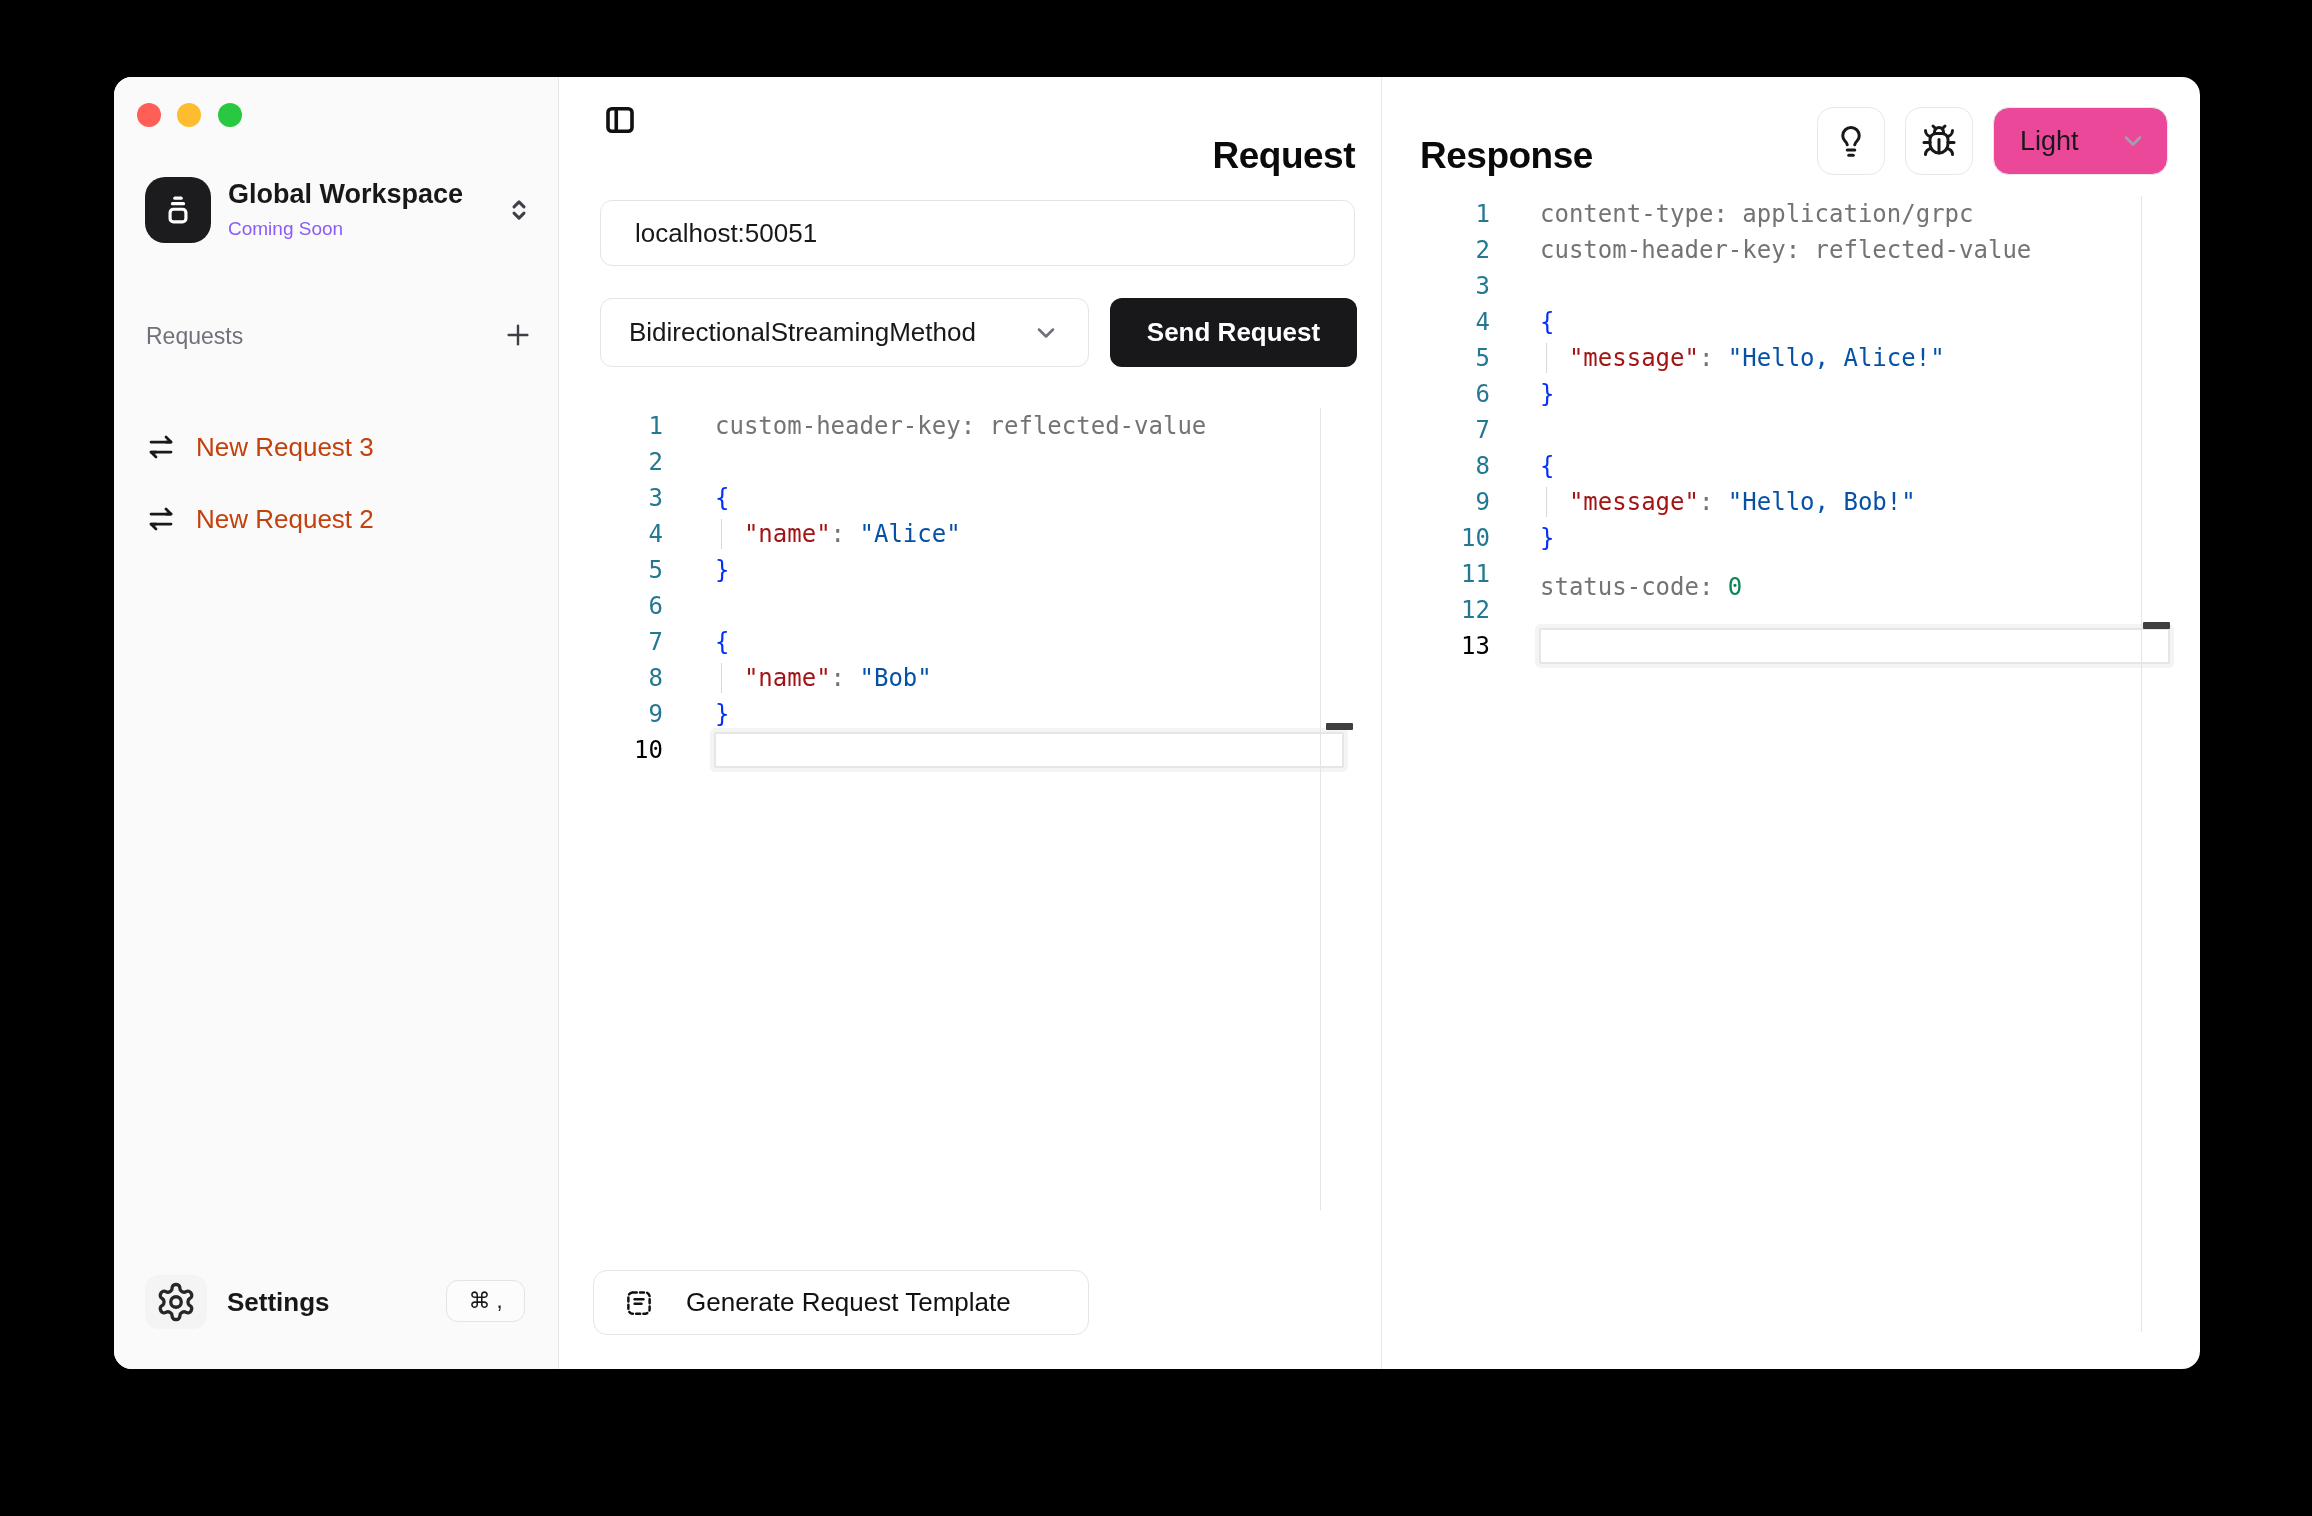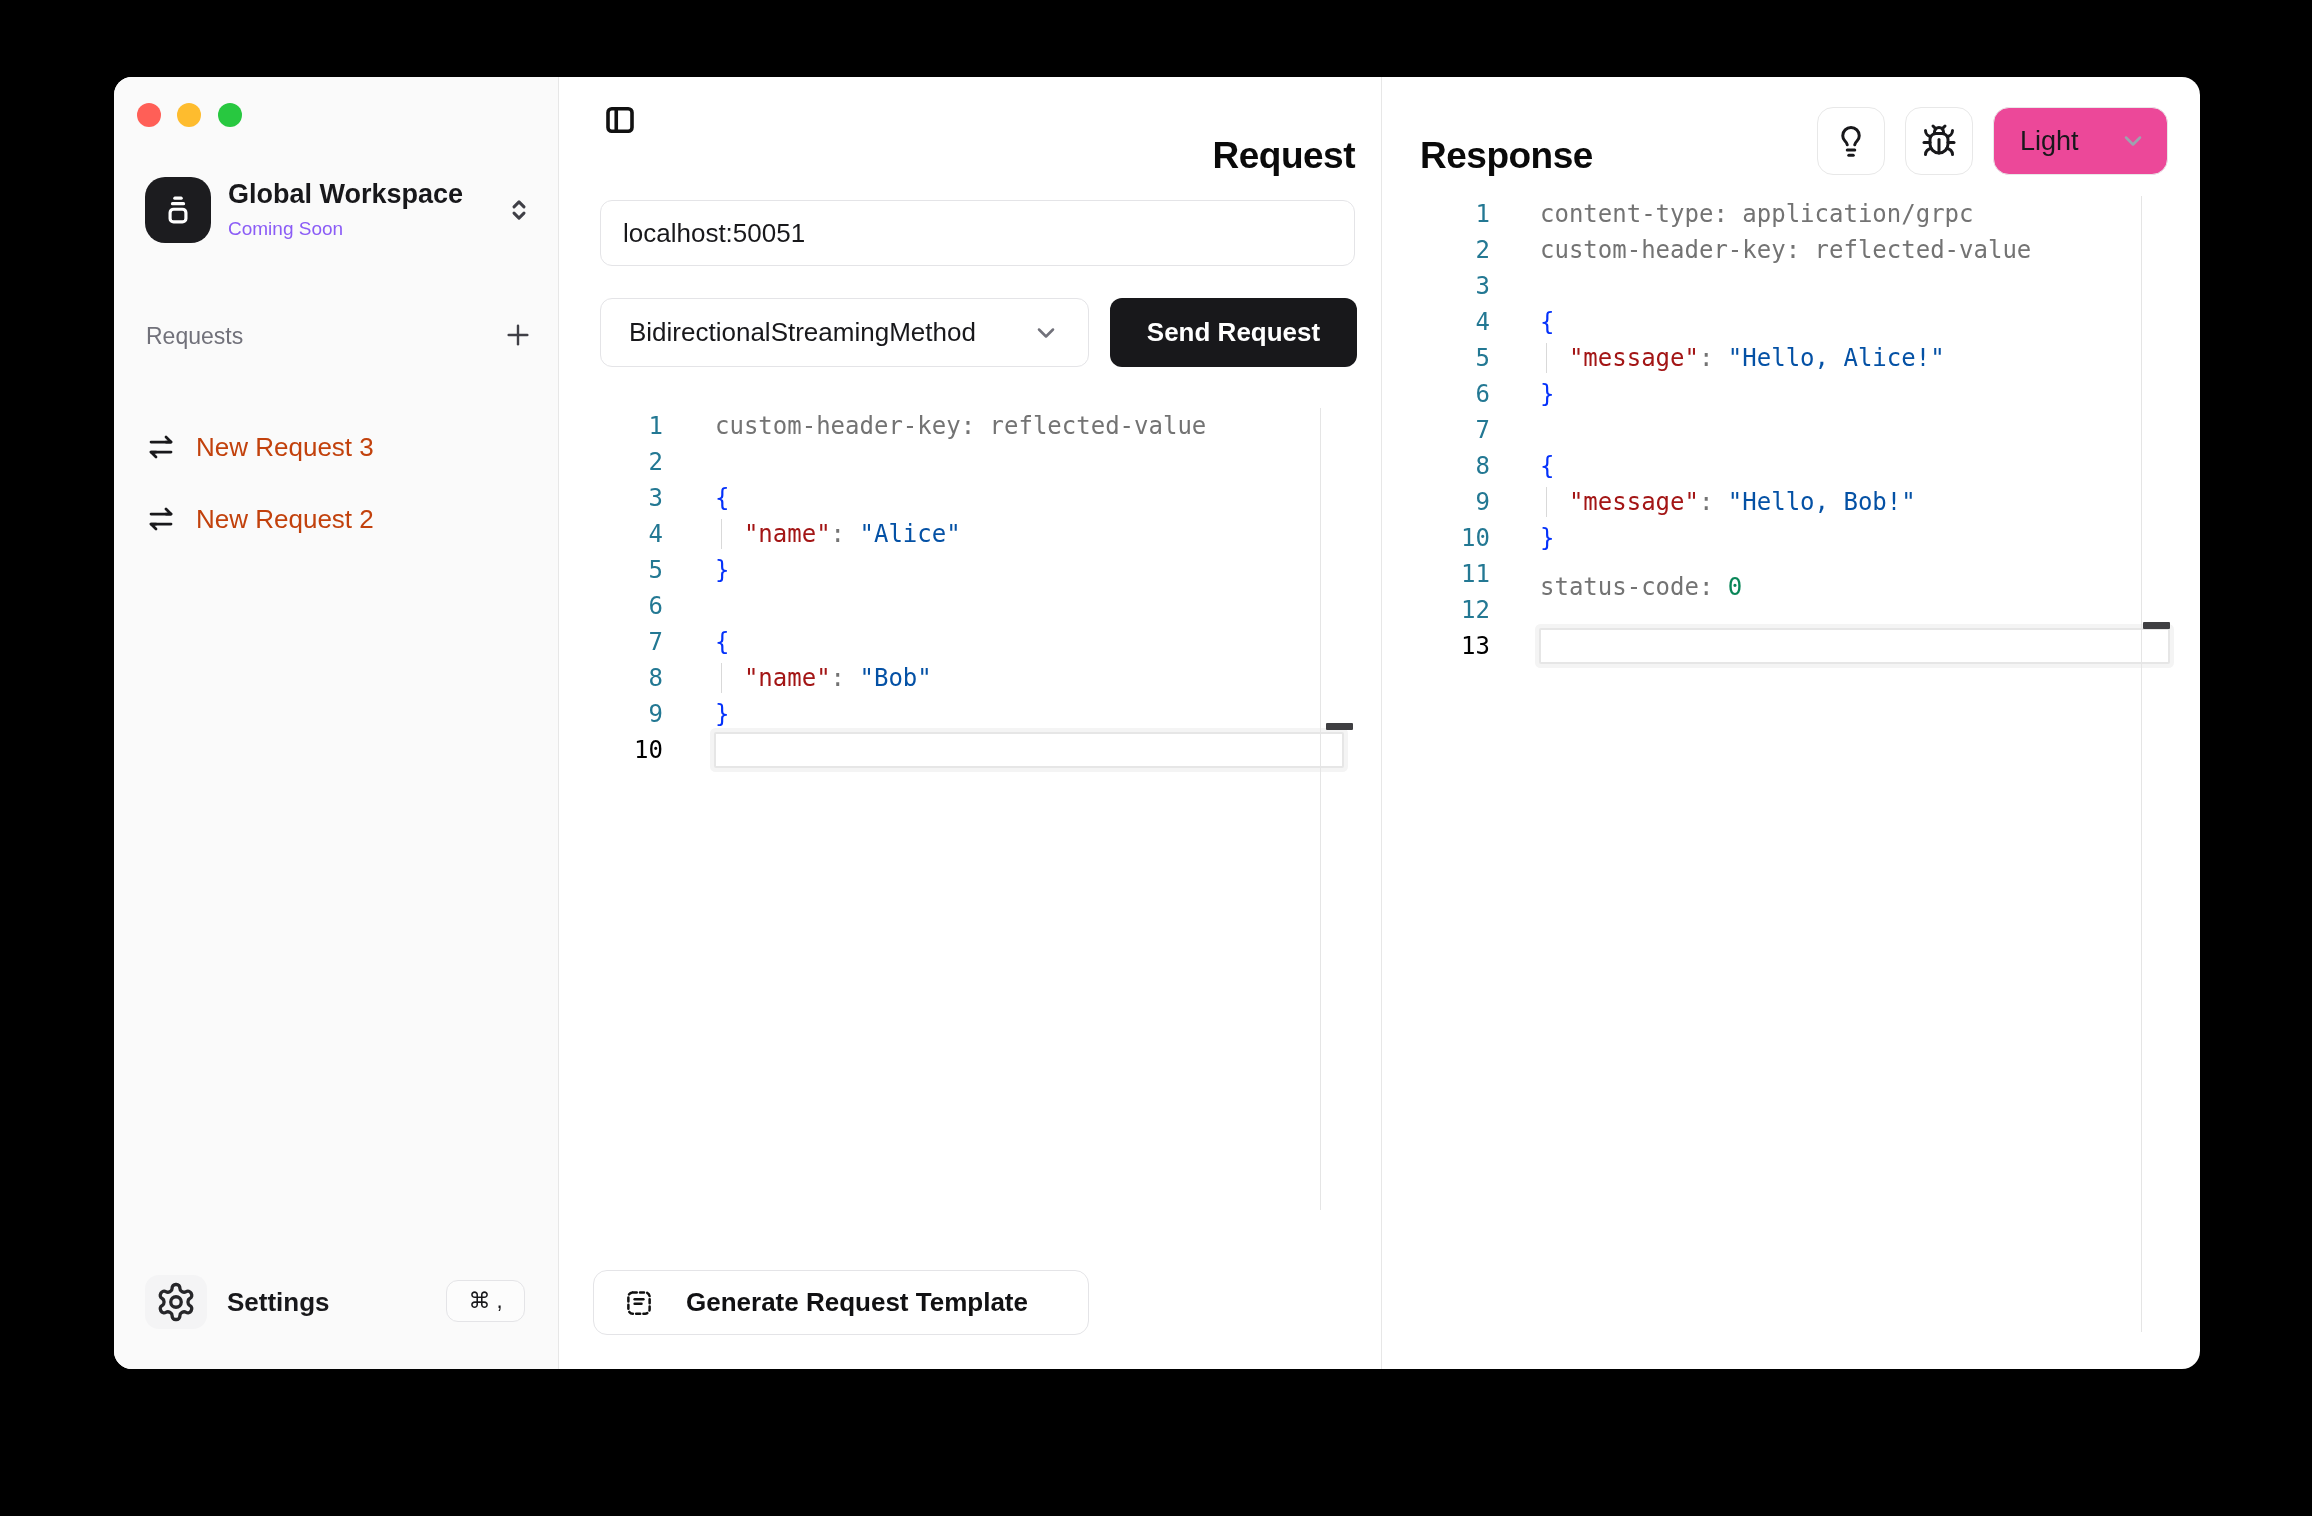--- a/index.html
+++ b/index.html
@@ -29,33 +29,33 @@
   .settings-lbl{position:absolute;left:113px;top:1210px;font-size:26px;font-weight:700;color:#18181b;}
   .kbd-badge{position:absolute;left:332px;top:1203px;width:79px;height:42px;border:1.5px solid #e4e4e7;
              border-radius:12px;background:#fcfcfc;display:flex;align-items:center;justify-content:center;
              font-size:22px;color:#18181b;box-sizing:border-box;}
   
   .divider{position:absolute;top:0;width:1px;height:1292px;background:#e7e7e7;}
   .toggle-btn{position:absolute;left:484px;top:21px;width:44px;height:44px;color:#111;
               display:flex;align-items:center;justify-content:center;}
   .panel-title{position:absolute;top:58px;font-size:37px;font-weight:700;color:#0a0a0a;letter-spacing:-0.5px;}
   .url-input{position:absolute;left:486px;top:123px;width:755px;height:66px;border:1.5px solid #e4e4e7;
-             border-radius:12px;box-sizing:border-box;font-size:26px;color:#18181b;padding:0 22px;
+             border-radius:12px;box-sizing:border-box;font-size:26px;color:#18181b;padding:0 34px;
              font-family:"Liberation Sans","DejaVu Sans",sans-serif;background:#fff;outline:none;}
   .method-dd{position:absolute;left:486px;top:221px;width:489px;height:69px;border:1.5px solid #e4e4e7;
              border-radius:12px;box-sizing:border-box;display:flex;align-items:center;background:#fff;
              font-size:26px;color:#18181b;}
   .method-dd .txt{margin-left:28px;}
   .method-dd .chev{position:absolute;right:28px;color:#71717a;display:flex;}
   .send-btn{position:absolute;left:996px;top:221px;width:247px;height:69px;background:#18181b;
             border-radius:12px;display:flex;align-items:center;justify-content:center;
             color:#fff;font-size:26px;font-weight:700;}
   .gen-btn{position:absolute;left:479px;top:1193px;width:496px;height:65px;border:1.5px solid #e4e4e7;
            border-radius:14px;box-sizing:border-box;background:#fff;display:flex;align-items:center;
-           font-size:26px;font-weight:700;color:#111113;}
+           font-size:26px;font-weight:400;color:#111113;}
   .gen-btn .ico{margin-left:30px;display:flex;color:#111;}
   .gen-btn .lbl{margin-left:32px;}
   
   .icon-btn{position:absolute;top:30px;width:68px;height:68px;border:1.5px solid #e8e8e8;border-radius:16px;
             box-sizing:border-box;background:#fff;display:flex;align-items:center;justify-content:center;color:#18181b;}
   .theme-dd{position:absolute;left:1879px;top:30px;width:175px;height:68px;border:1.5px solid #e8e8e8;
             border-radius:16px;box-sizing:border-box;background:#ec4899;display:flex;align-items:center;
             font-size:27px;color:#18181b;}
   .theme-dd .txt{margin-left:26px;}
   .theme-dd .chev{position:absolute;right:20px;color:#9ca3af;display:flex;}

